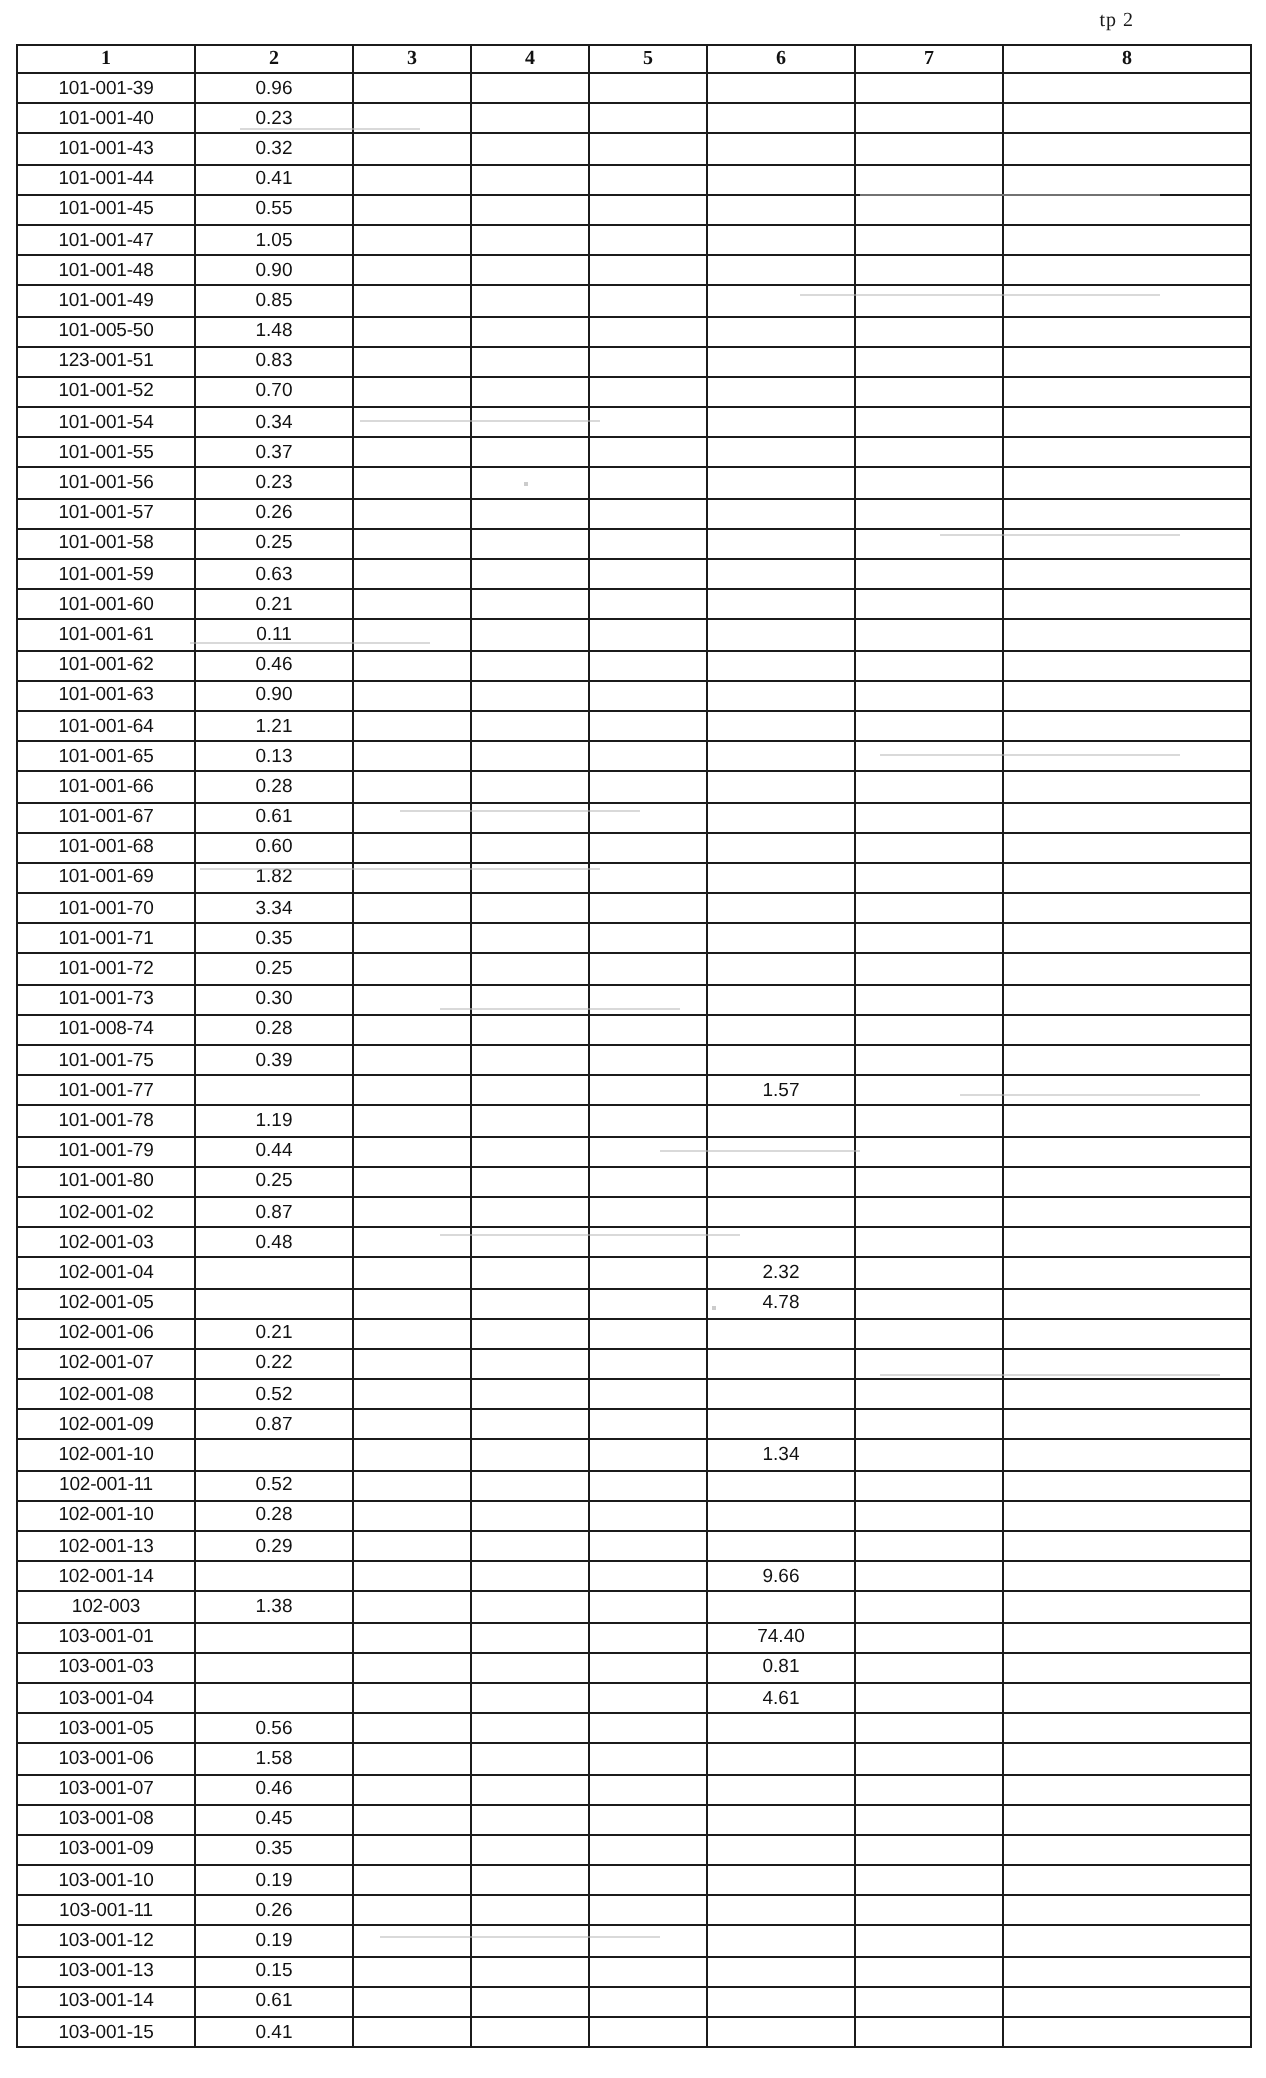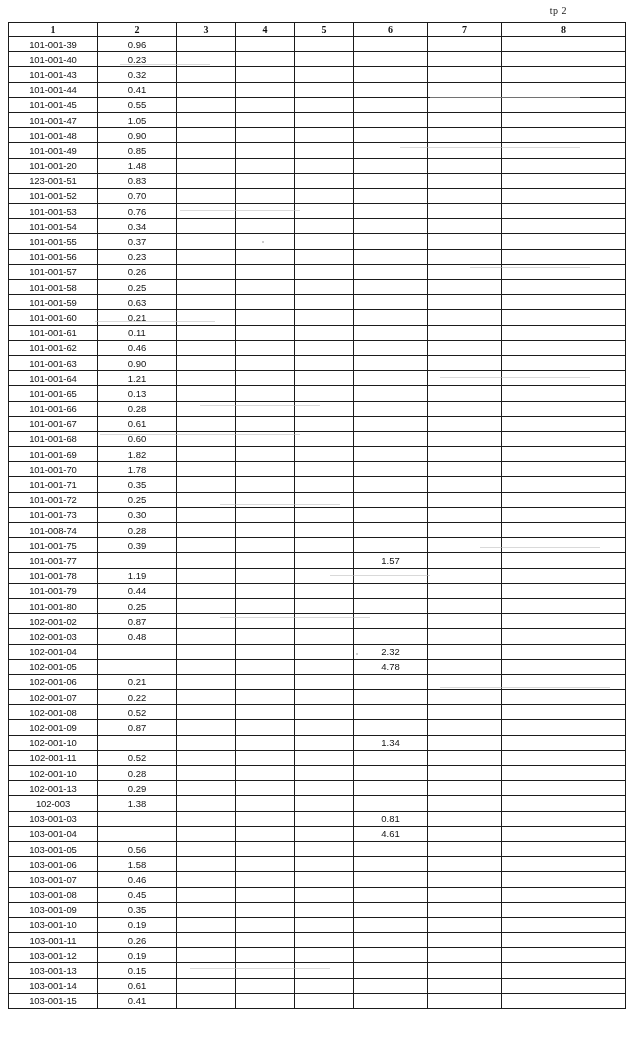--- a/index.html
+++ b/index.html
@@ -199,21 +199,21 @@
             <td class="c-id">101-001-49</td>
             <td class="c-val">0.85</td>
             <td class="c-val"></td>
             <td class="c-val"></td>
             <td class="c-val"></td>
             <td class="c-val"></td>
             <td class="c-val"></td>
             <td class="c-val"></td>
           </tr>
           <tr>
-            <td class="c-id">101-001-20</td>
+            <td class="c-id">101-005-50</td>
             <td class="c-val">1.48</td>
             <td class="c-val"></td>
             <td class="c-val"></td>
             <td class="c-val"></td>
             <td class="c-val"></td>
             <td class="c-val"></td>
             <td class="c-val"></td>
           </tr>
           <tr>
             <td class="c-id">123-001-51</td>
@@ -229,30 +229,20 @@
             <td class="c-id">101-001-52</td>
             <td class="c-val">0.70</td>
             <td class="c-val"></td>
             <td class="c-val"></td>
             <td class="c-val"></td>
             <td class="c-val"></td>
             <td class="c-val"></td>
             <td class="c-val"></td>
           </tr>
           <tr>
-            <td class="c-id">101-001-53</td>
-            <td class="c-val">0.76</td>
-            <td class="c-val"></td>
-            <td class="c-val"></td>
-            <td class="c-val"></td>
-            <td class="c-val"></td>
-            <td class="c-val"></td>
-            <td class="c-val"></td>
-          </tr>
-          <tr>
             <td class="c-id">101-001-54</td>
             <td class="c-val">0.34</td>
             <td class="c-val"></td>
             <td class="c-val"></td>
             <td class="c-val"></td>
             <td class="c-val"></td>
             <td class="c-val"></td>
             <td class="c-val"></td>
           </tr>
           <tr>
@@ -400,21 +390,21 @@
             <td class="c-val">1.82</td>
             <td class="c-val"></td>
             <td class="c-val"></td>
             <td class="c-val"></td>
             <td class="c-val"></td>
             <td class="c-val"></td>
             <td class="c-val"></td>
           </tr>
           <tr>
             <td class="c-id">101-001-70</td>
-            <td class="c-val">1.78</td>
+            <td class="c-val">3.34</td>
             <td class="c-val"></td>
             <td class="c-val"></td>
             <td class="c-val"></td>
             <td class="c-val"></td>
             <td class="c-val"></td>
             <td class="c-val"></td>
           </tr>
           <tr>
             <td class="c-id">101-001-71</td>
             <td class="c-val">0.35</td>
@@ -619,26 +609,46 @@
             <td class="c-id">102-001-13</td>
             <td class="c-val">0.29</td>
             <td class="c-val"></td>
             <td class="c-val"></td>
             <td class="c-val"></td>
             <td class="c-val"></td>
             <td class="c-val"></td>
             <td class="c-val"></td>
           </tr>
           <tr>
+            <td class="c-id">102-001-14</td>
+            <td class="c-val"></td>
+            <td class="c-val"></td>
+            <td class="c-val"></td>
+            <td class="c-val"></td>
+            <td class="c-val">9.66</td>
+            <td class="c-val"></td>
+            <td class="c-val"></td>
+          </tr>
+          <tr>
             <td class="c-id">102-003</td>
             <td class="c-val">1.38</td>
             <td class="c-val"></td>
             <td class="c-val"></td>
             <td class="c-val"></td>
             <td class="c-val"></td>
+            <td class="c-val"></td>
+            <td class="c-val"></td>
+          </tr>
+          <tr>
+            <td class="c-id">103-001-01</td>
+            <td class="c-val"></td>
+            <td class="c-val"></td>
+            <td class="c-val"></td>
+            <td class="c-val"></td>
+            <td class="c-val">74.40</td>
             <td class="c-val"></td>
             <td class="c-val"></td>
           </tr>
           <tr>
             <td class="c-id">103-001-03</td>
             <td class="c-val"></td>
             <td class="c-val"></td>
             <td class="c-val"></td>
             <td class="c-val"></td>
             <td class="c-val">0.81</td>

